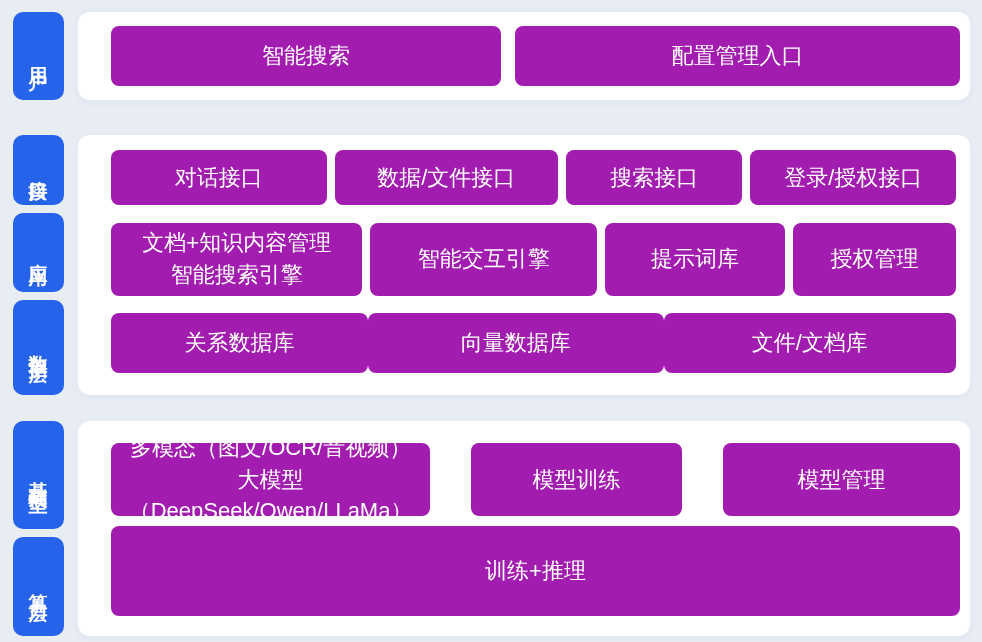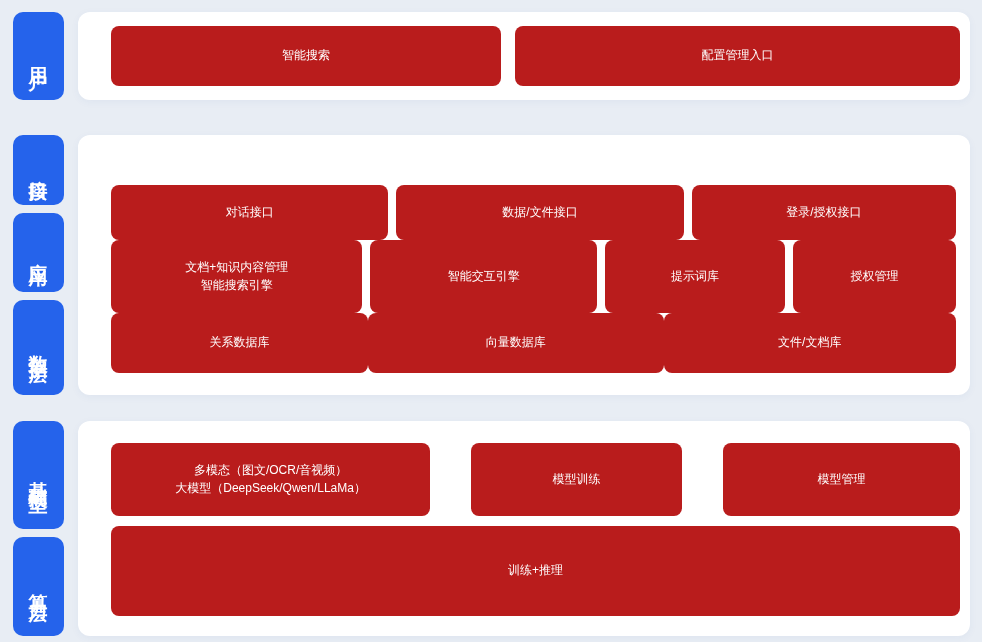--- a/index.html
+++ b/index.html
@@ -42,37 +42,37 @@
   }
 
   .panel {
     flex: 1;
     background: #ffffff;
     border-radius: 12px;
     box-shadow: 0 2px 8px rgba(40, 70, 150, 0.05);
     display: flex; flex-direction: column;
   }
   .panel-user   { padding: 14px 10px 14px 33px; }
-  .panel-middle { padding: 15px 14px 22px 33px; justify-content: flex-end; }
+  .panel-middle { padding: 15px 14px 22px 33px; justify-content: space-between; }
   .panel-bottom { padding: 22px 10px 20px 33px; justify-content: space-between; }
 
   .row { display: flex; flex: none; }
   .row-user      { height: 60px; gap: 14px; }
   .row-interface { height: 55px; gap: 8px; }
   .row-app       { height: 73px; gap: 8px; }
   .row-data      { height: 60px; gap: 0; }
   .row-model     { height: 73px; gap: 41px; }
   .row-compute   { height: 90px; gap: 28px; }
 
   .blk {
-    background: #b91c1c;
+    background: #a21caf;
     border-radius: 8px;
     color: #ffffff;
     display: flex; align-items: center; justify-content: center;
-    font-size: 12px;
+    font-size: 22px;
     line-height: 1.45;
     text-align: center;
     white-space: pre-line;
     flex-basis: 0;
   }
 </style>
 </head>
 <body>
 
 <div class="app">
@@ -102,20 +102,21 @@
         <span class="v-text">应用</span>
       </div>
       <div class="v-label" style="flex-grow:95">
         <span class="v-text">数据层</span>
       </div>
     </div>
     <div class="panel panel-middle">
       <div class="row row-interface">
         <div class="blk" style="flex-grow:171">对话接口</div>
         <div class="blk" style="flex-grow:177">数据/文件接口</div>
+        <div class="blk" style="flex-grow:140">搜索接口</div>
         <div class="blk" style="flex-grow:163">登录/授权接口</div>
       </div>
       <div class="row row-app">
         <div class="blk" style="flex-grow:253">文档+知识内容管理
 智能搜索引擎</div>
         <div class="blk" style="flex-grow:228">智能交互引擎</div>
         <div class="blk" style="flex-grow:181">提示词库</div>
         <div class="blk" style="flex-grow:164">授权管理</div>
       </div>
       <div class="row row-data">

